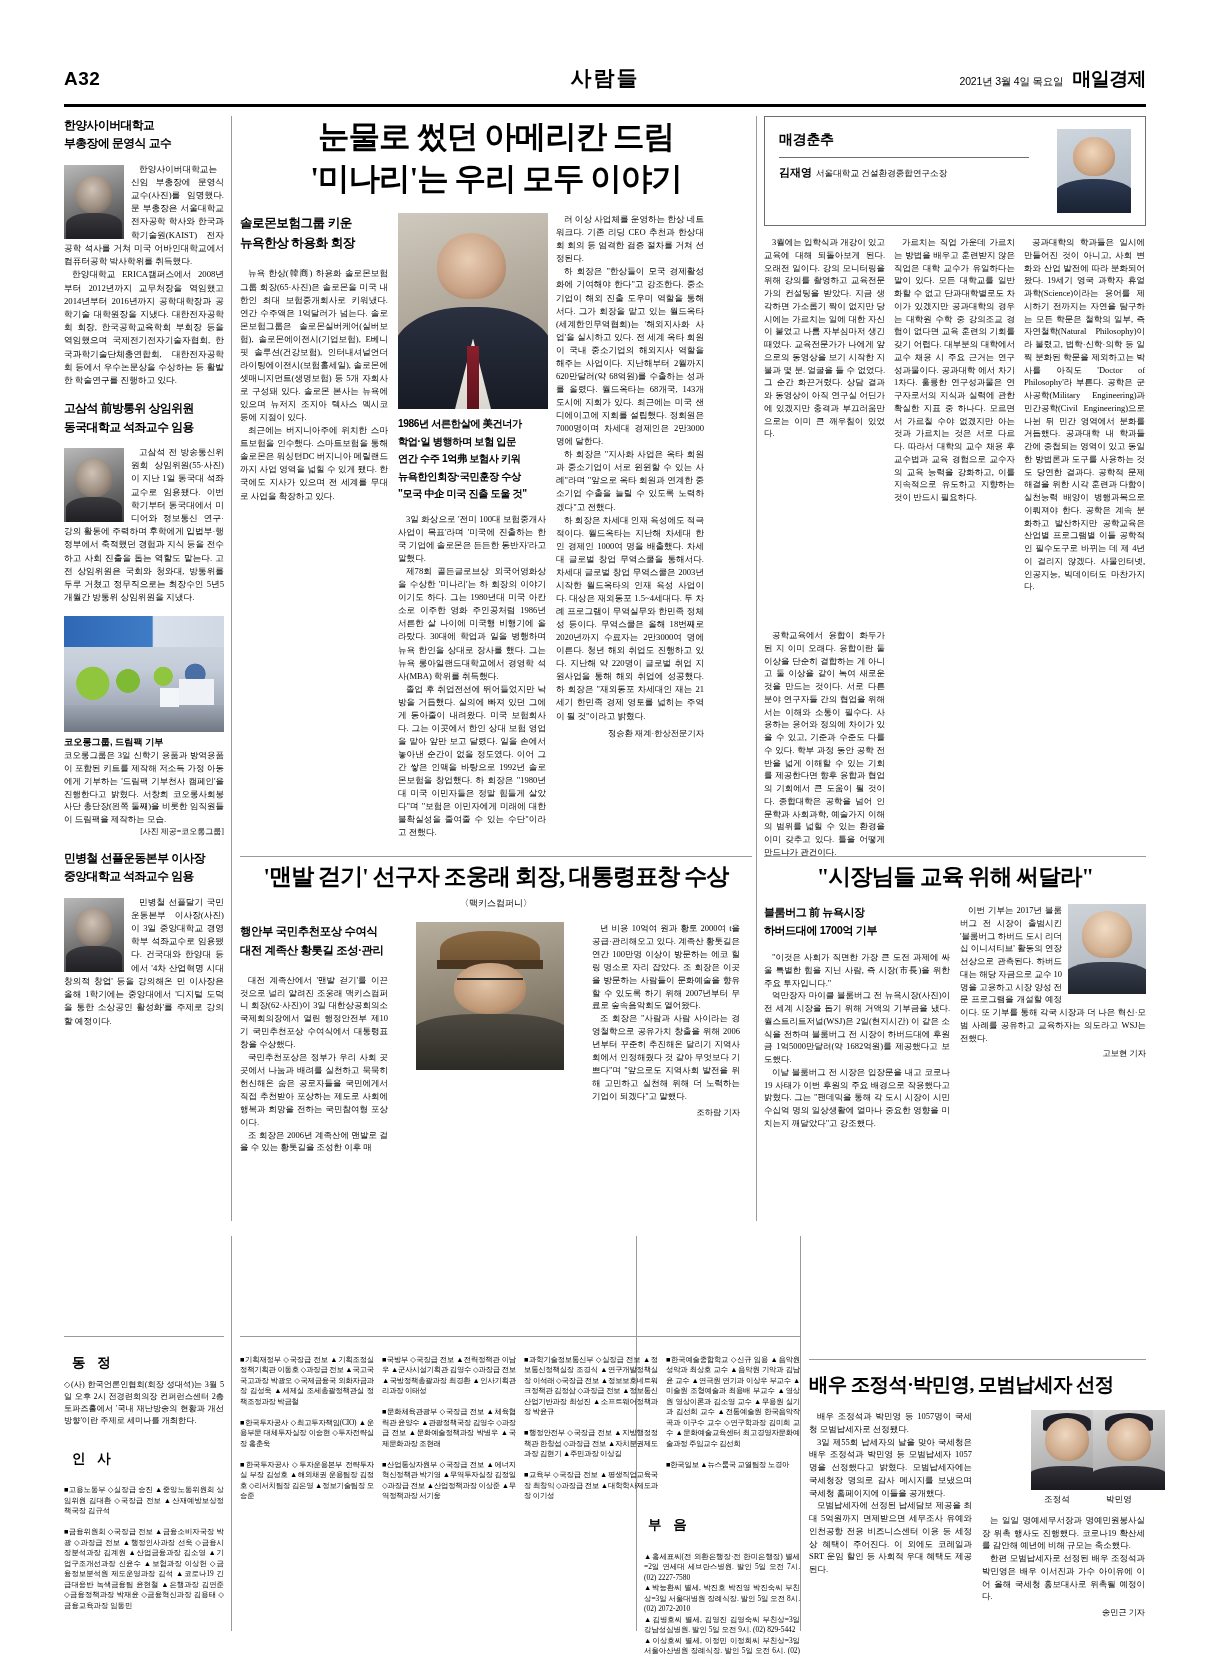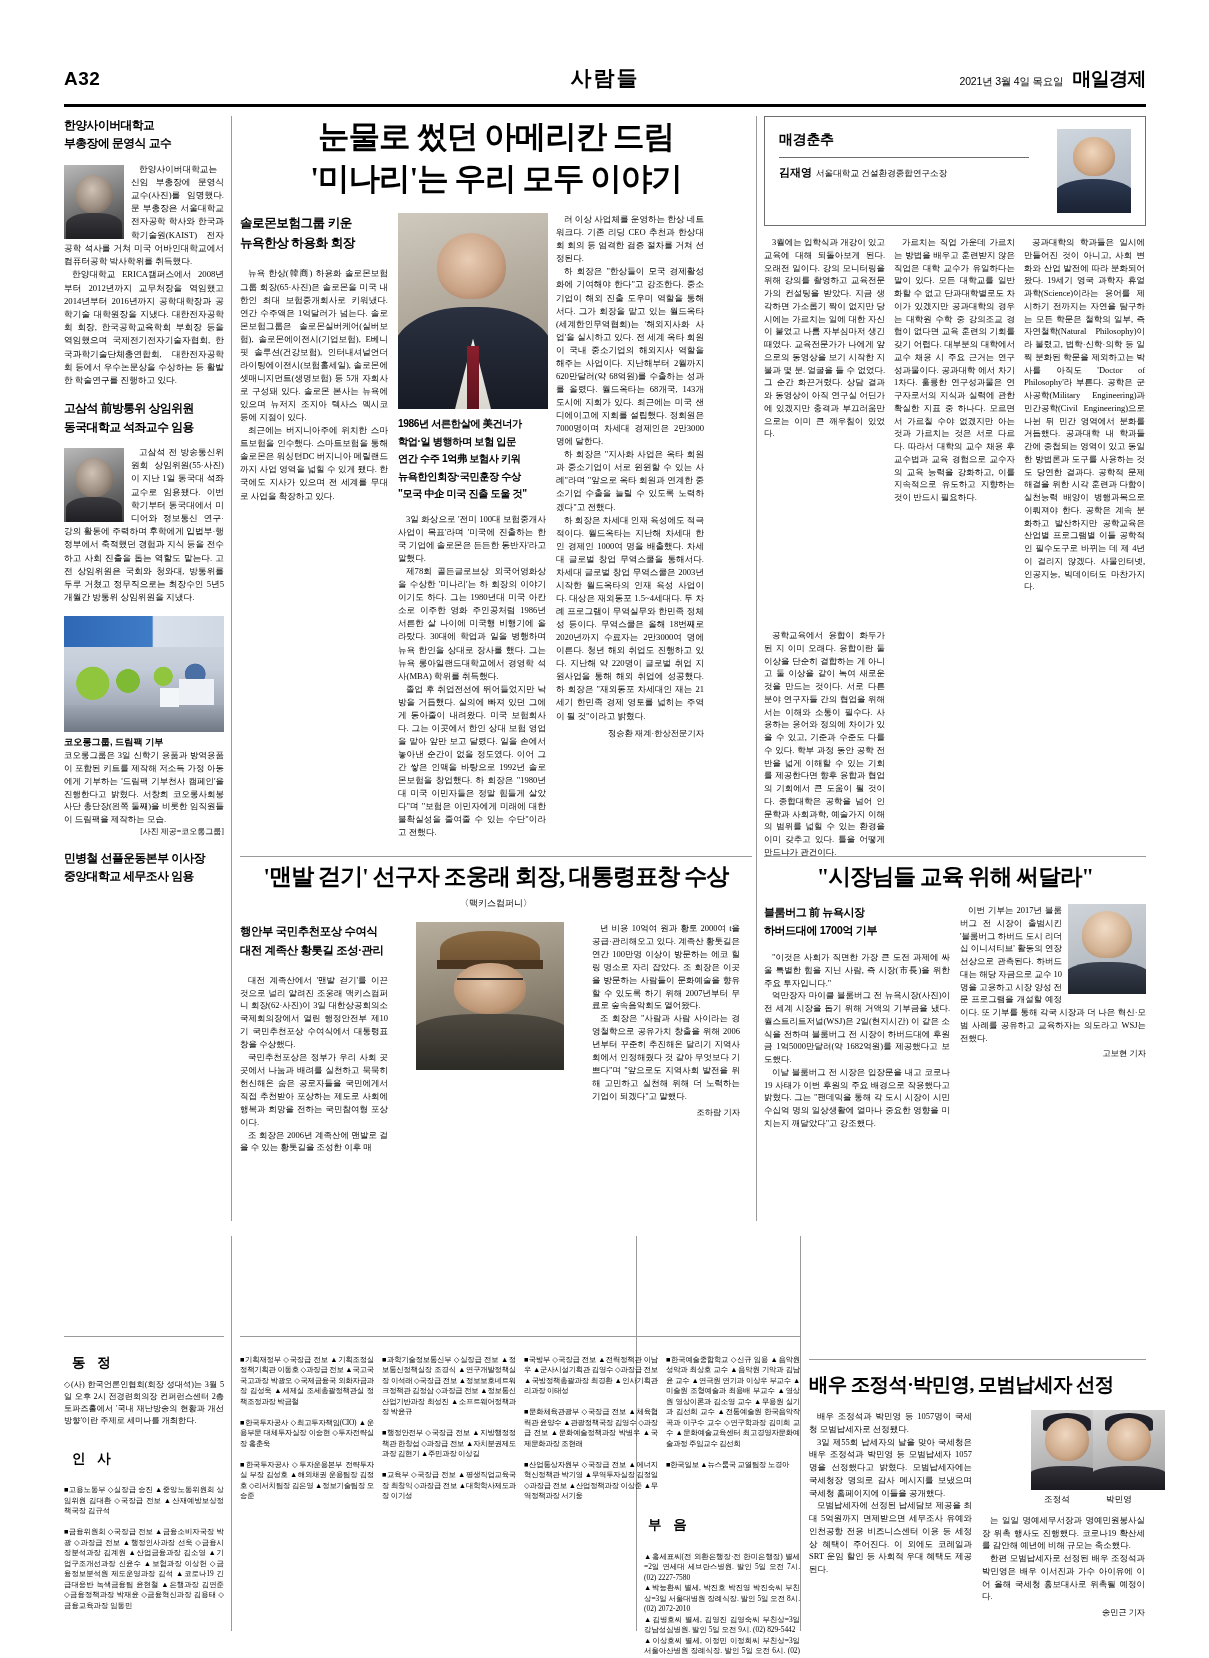--- a/index.html
+++ b/index.html
@@ -296,21 +296,25 @@
           <div class="box2"></div>
         </div>
         <div class="cap-title">코오롱그룹, 드림팩 기부</div>
         <div class="cap-body">코오롱그룹은 3일 신학기 용품과 방역용품이 포함된 키트를 제작해 저소득 가정 아동에게 기부하는 '드림팩 기부천사 캠페인'을 진행한다고 밝혔다. 서창희 코오롱사회봉사단 총단장(왼쪽 둘째)을 비롯한 임직원들이 드림팩을 제작하는 모습.</div>
         <div class="cap-credit">[사진 제공=코오롱그룹]</div>
       </div>
 
       <div style="margin-top:12px;">
         <div class="sb-head">
           <div>민병철 선플운동본부 이사장</div>
-          <div>중앙대학교 세무조사 임용</div>
+          <div>중앙대학교 석좌교수 임용</div>
+        </div>
+        <div class="sb-body">
+          <div class="sb-photo"></div>
+          <p>민병철 선플달기 국민운동본부 이사장(사진)이 3일 중앙대학교 경영학부 석좌교수로 임용됐다. 건국대와 한양대 등에서 '4차 산업혁명 시대 창의적 창업' 등을 강의해온 민 이사장은 올해 1학기에는 중앙대에서 '디지털 도덕을 통한 소상공인 활성화'를 주제로 강의할 예정이다.</p>
         </div>
       </div>
 
     </div>
 
     <div class="main-top">
       <div class="main-headline">
         <div>눈물로 썼던 아메리칸 드림</div>
         <div>'미나리'는 우리 모두 이야기</div>
       </div>
@@ -467,32 +471,32 @@
 
     <div class="listing">
       <div class="lc" style="white-space:pre-line;">
         <span>■기획재정부 ◇국장급 전보 ▲기획조정실 정책기획관 이동호 ◇과장급 전보 ▲국고국 국고과장 박광오 ◇국제금융국 외화자금과장 김성욱 ▲세제실 조세총괄정책관실 정책조정과장 박금철
 
 ■한국투자공사 ◇최고투자책임(CIO) ▲운용부문 대체투자실장 이승현 ◇투자전략실장 홍춘욱
 
 ■한국투자공사 ◇투자운용본부 전략투자실 부장 김성호 ▲해외채권 운용팀장 김정호 ◇리서치팀장 김은영 ▲정보기술팀장 오승준</span>
       </div>
       <div class="lc" style="white-space:pre-line;">
+        <span>■국방부 ◇국장급 전보 ▲전력정책관 이남우 ▲군사시설기획관 김영수 ◇과장급 전보 ▲국방정책총괄과장 최경환 ▲인사기획관리과장 이태성
+
+■문화체육관광부 ◇국장급 전보 ▲체육협력관 윤양수 ▲관광정책국장 김영수 ◇과장급 전보 ▲문화예술정책과장 박병우 ▲국제문화과장 조현래
+
+■산업통상자원부 ◇국장급 전보 ▲에너지혁신정책관 박기영 ▲무역투자실장 김정일 ◇과장급 전보 ▲산업정책과장 이상준 ▲무역정책과장 서기웅</span>
+      </div>
+      <div class="lc" style="white-space:pre-line;">
         <span>■과학기술정보통신부 ◇실장급 전보 ▲정보통신정책실장 조경식 ▲연구개발정책실장 이석래 ◇국장급 전보 ▲정보보호네트워크정책관 김정삼 ◇과장급 전보 ▲정보통신산업기반과장 최성진 ▲소프트웨어정책과장 박윤규
 
 ■행정안전부 ◇국장급 전보 ▲지방행정정책관 한창섭 ◇과장급 전보 ▲자치분권제도과장 김현기 ▲주민과장 이상길
 
 ■교육부 ◇국장급 전보 ▲평생직업교육국장 최창익 ◇과장급 전보 ▲대학학사제도과장 이기성</span>
-      </div>
-      <div class="lc" style="white-space:pre-line;">
-        <span>■국방부 ◇국장급 전보 ▲전력정책관 이남우 ▲군사시설기획관 김영수 ◇과장급 전보 ▲국방정책총괄과장 최경환 ▲인사기획관리과장 이태성
-
-■문화체육관광부 ◇국장급 전보 ▲체육협력관 윤양수 ▲관광정책국장 김영수 ◇과장급 전보 ▲문화예술정책과장 박병우 ▲국제문화과장 조현래
-
-■산업통상자원부 ◇국장급 전보 ▲에너지혁신정책관 박기영 ▲무역투자실장 김정일 ◇과장급 전보 ▲산업정책과장 이상준 ▲무역정책과장 서기웅</span>
       </div>
       <div class="lc" style="white-space:pre-line;">
         <span>■한국예술종합학교 ◇신규 임용 ▲음악원 성악과 최상호 교수 ▲음악원 기악과 김남윤 교수 ▲연극원 연기과 이상우 부교수 ▲미술원 조형예술과 최용배 부교수 ▲영상원 영상이론과 김소영 교수 ▲무용원 실기과 김선희 교수 ▲전통예술원 한국음악작곡과 이구수 교수 ◇연구학과장 김미희 교수 ▲문화예술교육센터 최고경영자문화예술과정 주임교수 김선희
 
 ■한국일보 ▲뉴스룸국 교열팀장 노경아</span>
       </div>
     </div>
 
     <div class="bueum" style="top:1390px;">
       <div class="small-head" style="margin-left:4px;">부 음</div>

